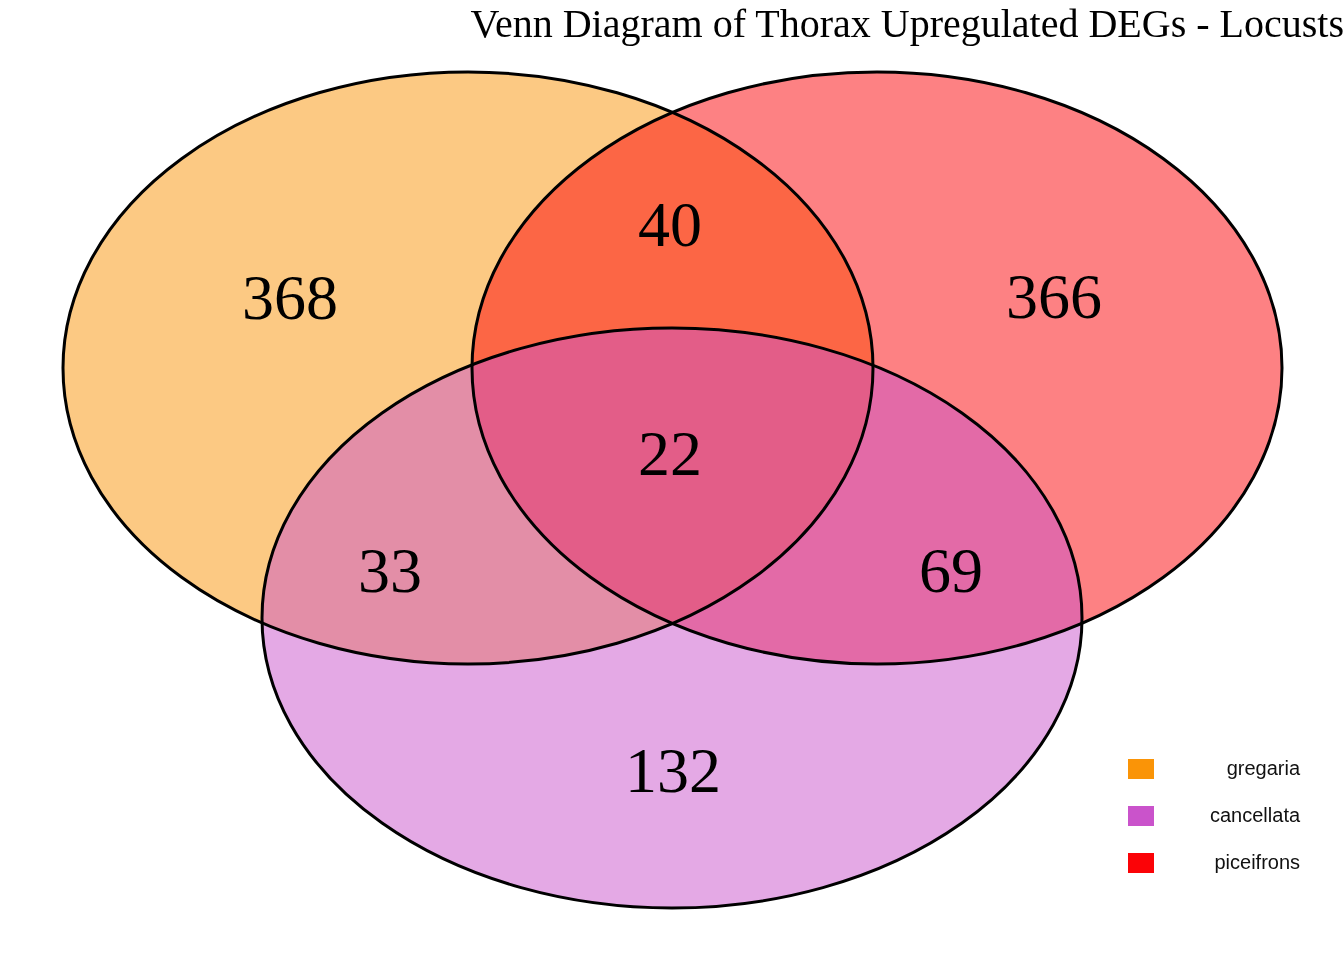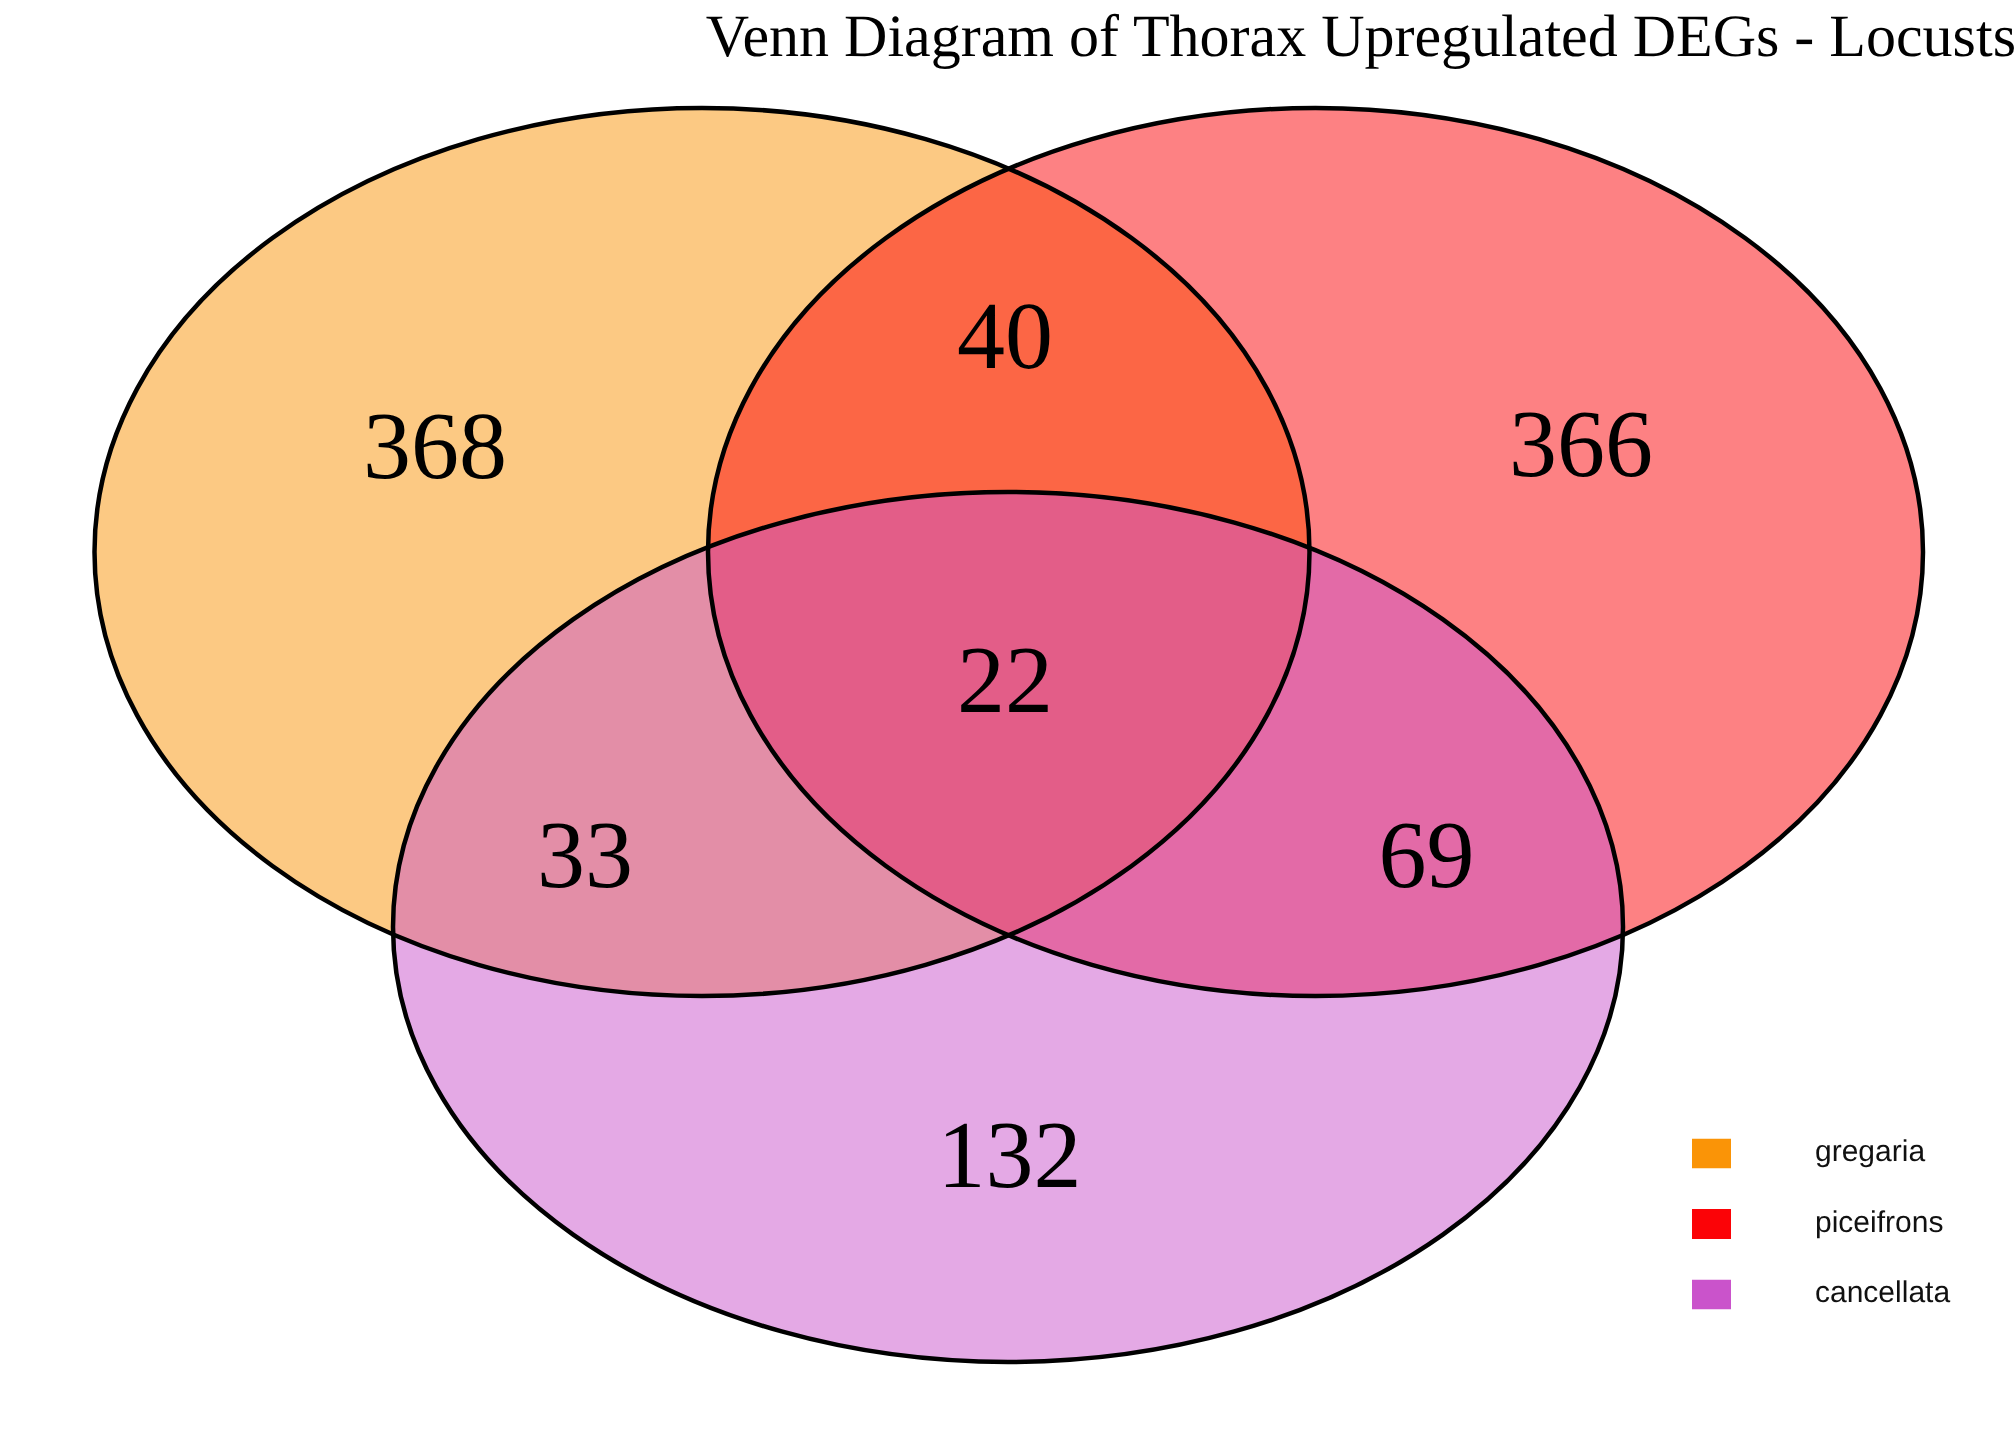--- a/index.html
+++ b/index.html
@@ -51,20 +51,21 @@
     position: absolute;
     left: 1128px;
     top: 745px;
     display: flex;
     flex-direction: column;
   }
   .legend-row {
     height: 47px;
     display: flex;
     align-items: center;
+    justify-content: space-between;
   }
   .legend-row svg.swatch {
     display: block;
     flex: 0 0 auto;
   }
   .legend-label {
     margin-left: 56px;
     font-size: 20px;
     color: #111111;
     white-space: nowrap;
@@ -98,25 +99,25 @@
 
   <div class="legend">
     <div class="legend-row">
       <svg class="swatch" width="26" height="20">
         <rect x="0" y="0" width="26" height="20" fill="#FA9407"></rect>
       </svg>
       <span class="legend-label">gregaria</span>
     </div>
     <div class="legend-row">
       <svg class="swatch" width="26" height="20">
+        <rect x="0" y="0" width="26" height="20" fill="#CA53CB"></rect>
+      </svg>
+      <span class="legend-label">cancellata</span>
+    </div>
+    <div class="legend-row">
+      <svg class="swatch" width="26" height="20">
         <rect x="0" y="0" width="26" height="20" fill="#FB0307"></rect>
       </svg>
       <span class="legend-label">piceifrons</span>
-    </div>
-    <div class="legend-row">
-      <svg class="swatch" width="26" height="20">
-        <rect x="0" y="0" width="26" height="20" fill="#CA53CB"></rect>
-      </svg>
-      <span class="legend-label">cancellata</span>
     </div>
   </div>
 
 </div>
 
 </body></html>

